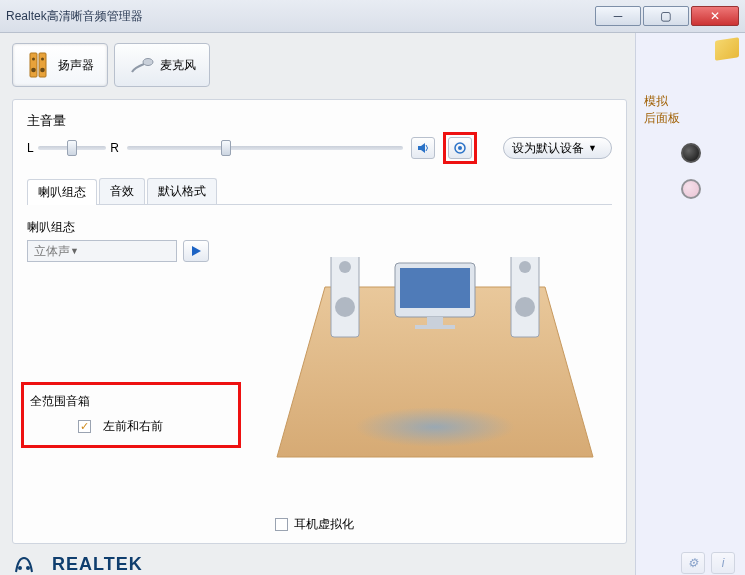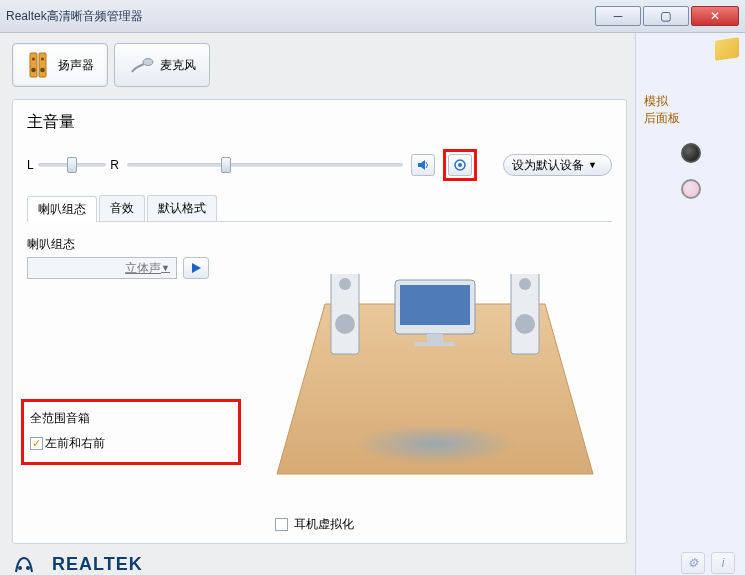--- a/index.html
+++ b/index.html
@@ -11,38 +11,38 @@
     .app { display: flex; height: 549px; }
     .main { flex: 1; padding: 10px 8px 6px 12px; display: flex; flex-direction: column; }
     .side { width: 110px; background: #eef0fb; border-left: 1px solid #ccd2e0; padding: 60px 8px 10px 8px; position: relative; }
     .side-corner { position: absolute; top: 6px; right: 6px; width: 24px; height: 20px; background: linear-gradient(135deg,#f5d76e,#e8b93b); transform: skewY(-8deg); border-radius: 2px; }
     .dev-tabs { display: flex; gap: 6px; margin-bottom: 12px; }
     .dev-tab { width: 96px; height: 44px; border: 1px solid #b8c0cd; border-radius: 4px; background: linear-gradient(#fdfefe,#e7ecf3); display: flex; align-items: center; justify-content: center; gap: 6px; font-size: 12px; }
     .dev-tab.active { background: linear-gradient(#fff,#f3f6fa); box-shadow: 0 0 3px rgba(0,0,0,.15) inset; }
     .dev-tab .icon { width: 26px; height: 30px; display: flex; align-items: center; justify-content: center; }
     .panel { border: 1px solid #cfd5df; border-radius: 3px; background: #fdfdfd; padding: 12px 14px 6px 14px; flex: 1; display: flex; flex-direction: column; }
     .vol-row { display: flex; align-items: center; gap: 8px; }
-    .vol-label { font-size: 16px; margin-bottom: 16px; }
+    .vol-label { font-size: 13px; margin-bottom: 2px; }
     .lr { display: flex; align-items: center; gap: 4px; width: 92px; }
     .slider-track { height: 4px; background: linear-gradient(#c9cfd9,#e0e4eb); border-radius: 2px; position: relative; flex: 1; }
     .slider-thumb { position: absolute; top: -6px; width: 10px; height: 16px; background: linear-gradient(#f7fafd,#cdd6e2); border: 1px solid #98a3b3; border-radius: 2px; }
     .icon-btn { width: 24px; height: 22px; border: 1px solid #b8c0cd; border-radius: 3px; background: linear-gradient(#fefefe,#e5eaf2); display: flex; align-items: center; justify-content: center; }
     .red-box { border: 3px solid #e11; padding: 2px 2px 2px 2px; }
     .default-btn { height: 22px; padding: 0 14px 0 8px; border: 1px solid #b8c0cd; border-radius: 11px; background: linear-gradient(#fefefe,#e5eaf2); font-size: 12px; display: flex; align-items: center; gap: 4px; }
     .sub-tabs { margin-top: 14px; display: flex; border-bottom: 1px solid #cfd5df; }
     .sub-tab { padding: 4px 10px; border: 1px solid #cfd5df; border-bottom: none; background: #f2f5f9; margin-right: 2px; border-radius: 3px 3px 0 0; font-size: 12px; }
     .sub-tab.active { background: #fff; position: relative; top: 1px; }
     .content { display: flex; gap: 14px; padding-top: 14px; flex: 1; }
     .left-col { width: 220px; display: flex; flex-direction: column; }
     .group-title { font-size: 12px; margin-bottom: 4px; }
     .select-row { display: flex; gap: 6px; align-items: center; }
-    .select-box { width: 150px; height: 22px; border: 1px solid #b8c0cd; background: #f3f5f8; color: #7a7a7a; padding: 0 6px; display: flex; align-items: center; justify-content: flex-end; font-size: 12px; text-decoration: underline; }
+    .select-box { width: 150px; height: 22px; border: 1px solid #b8c0cd; background: #f3f5f8; color: #7a7a7a; padding: 0 6px; display: flex; align-items: center; justify-content: flex-start; font-size: 12px; }
     .play-btn { width: 26px; height: 22px; border: 1px solid #b8c0cd; border-radius: 3px; background: linear-gradient(#fff,#e5eaf2); display: flex; align-items: center; justify-content: center; }
     .red-outline-big { border: 3px solid #e11; padding: 8px 30px 10px 6px; margin-top: 120px; position: relative; left: -6px; }
-    .chk-row { margin-top: 8px; display: flex; align-items: center; gap: 2px; }
+    .chk-row { margin-top: 8px; display: flex; align-items: center; gap: 12px; margin-left: 48px; }
     .chk { width: 13px; height: 13px; border: 1px solid #9aa3b1; background: #fff; display: flex; align-items: center; justify-content: center; }
     .chk.checked::after { content: "✓"; color: #d08a1a; font-size: 11px; line-height: 1; }
     .stage { flex: 1; position: relative; }
     .floor { position: absolute; left: 14px; top: 38px; width: 320px; height: 240px; }
     .hp-row { position: absolute; left: 14px; bottom: 4px; display: flex; align-items: center; gap: 6px; }
     .brand { margin-top: 8px; display: flex; align-items: center; gap: 16px; color: #0f3e6e; font-weight: bold; font-size: 18px; letter-spacing: 1px; }
     .jack { width: 20px; height: 20px; border-radius: 50%; border: 2px solid #555; margin: 16px auto; }
     .jack.black { background: radial-gradient(circle at 35% 35%, #666, #111); }
     .jack.pink { background: radial-gradient(circle at 35% 35%, #fbd6e0, #e7a7bb); opacity: .6; }
     .side-lab { font-size: 12px; color: #a16207; }

